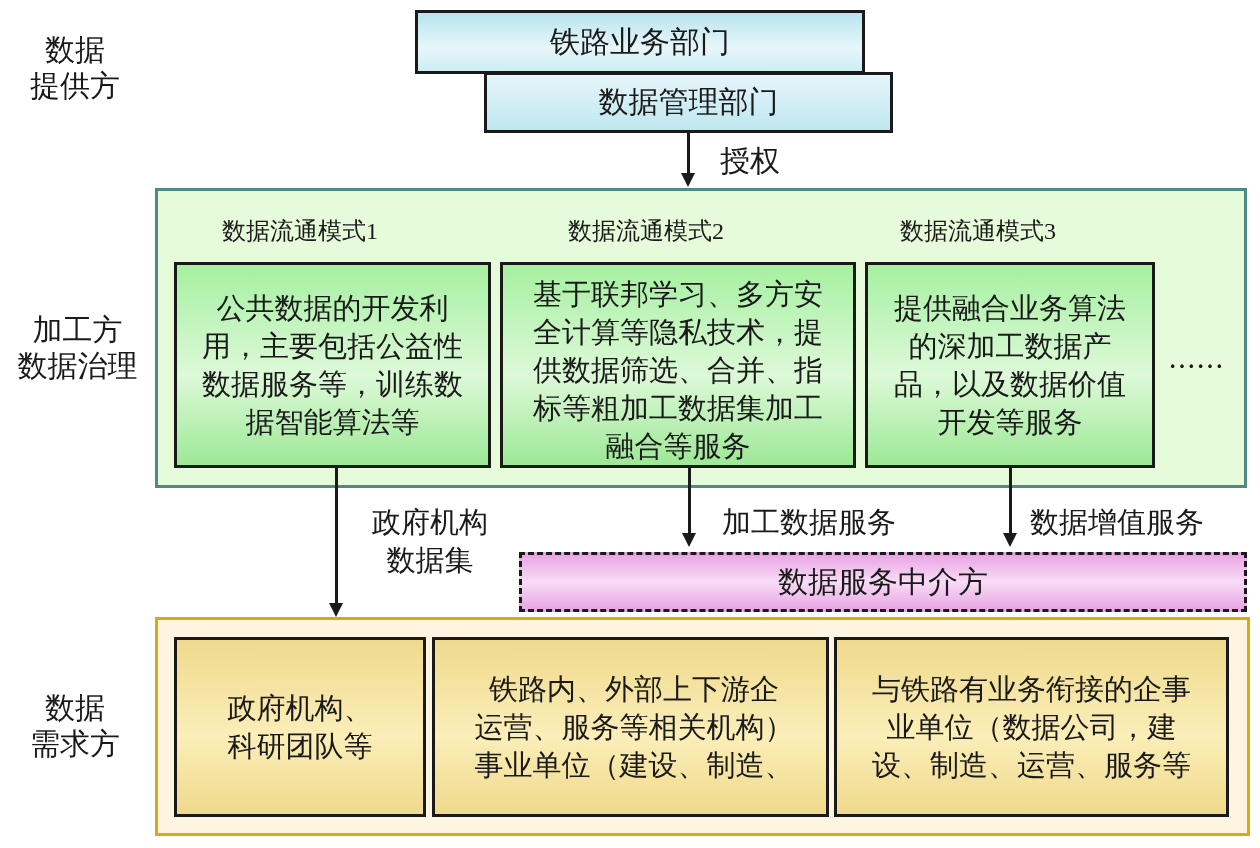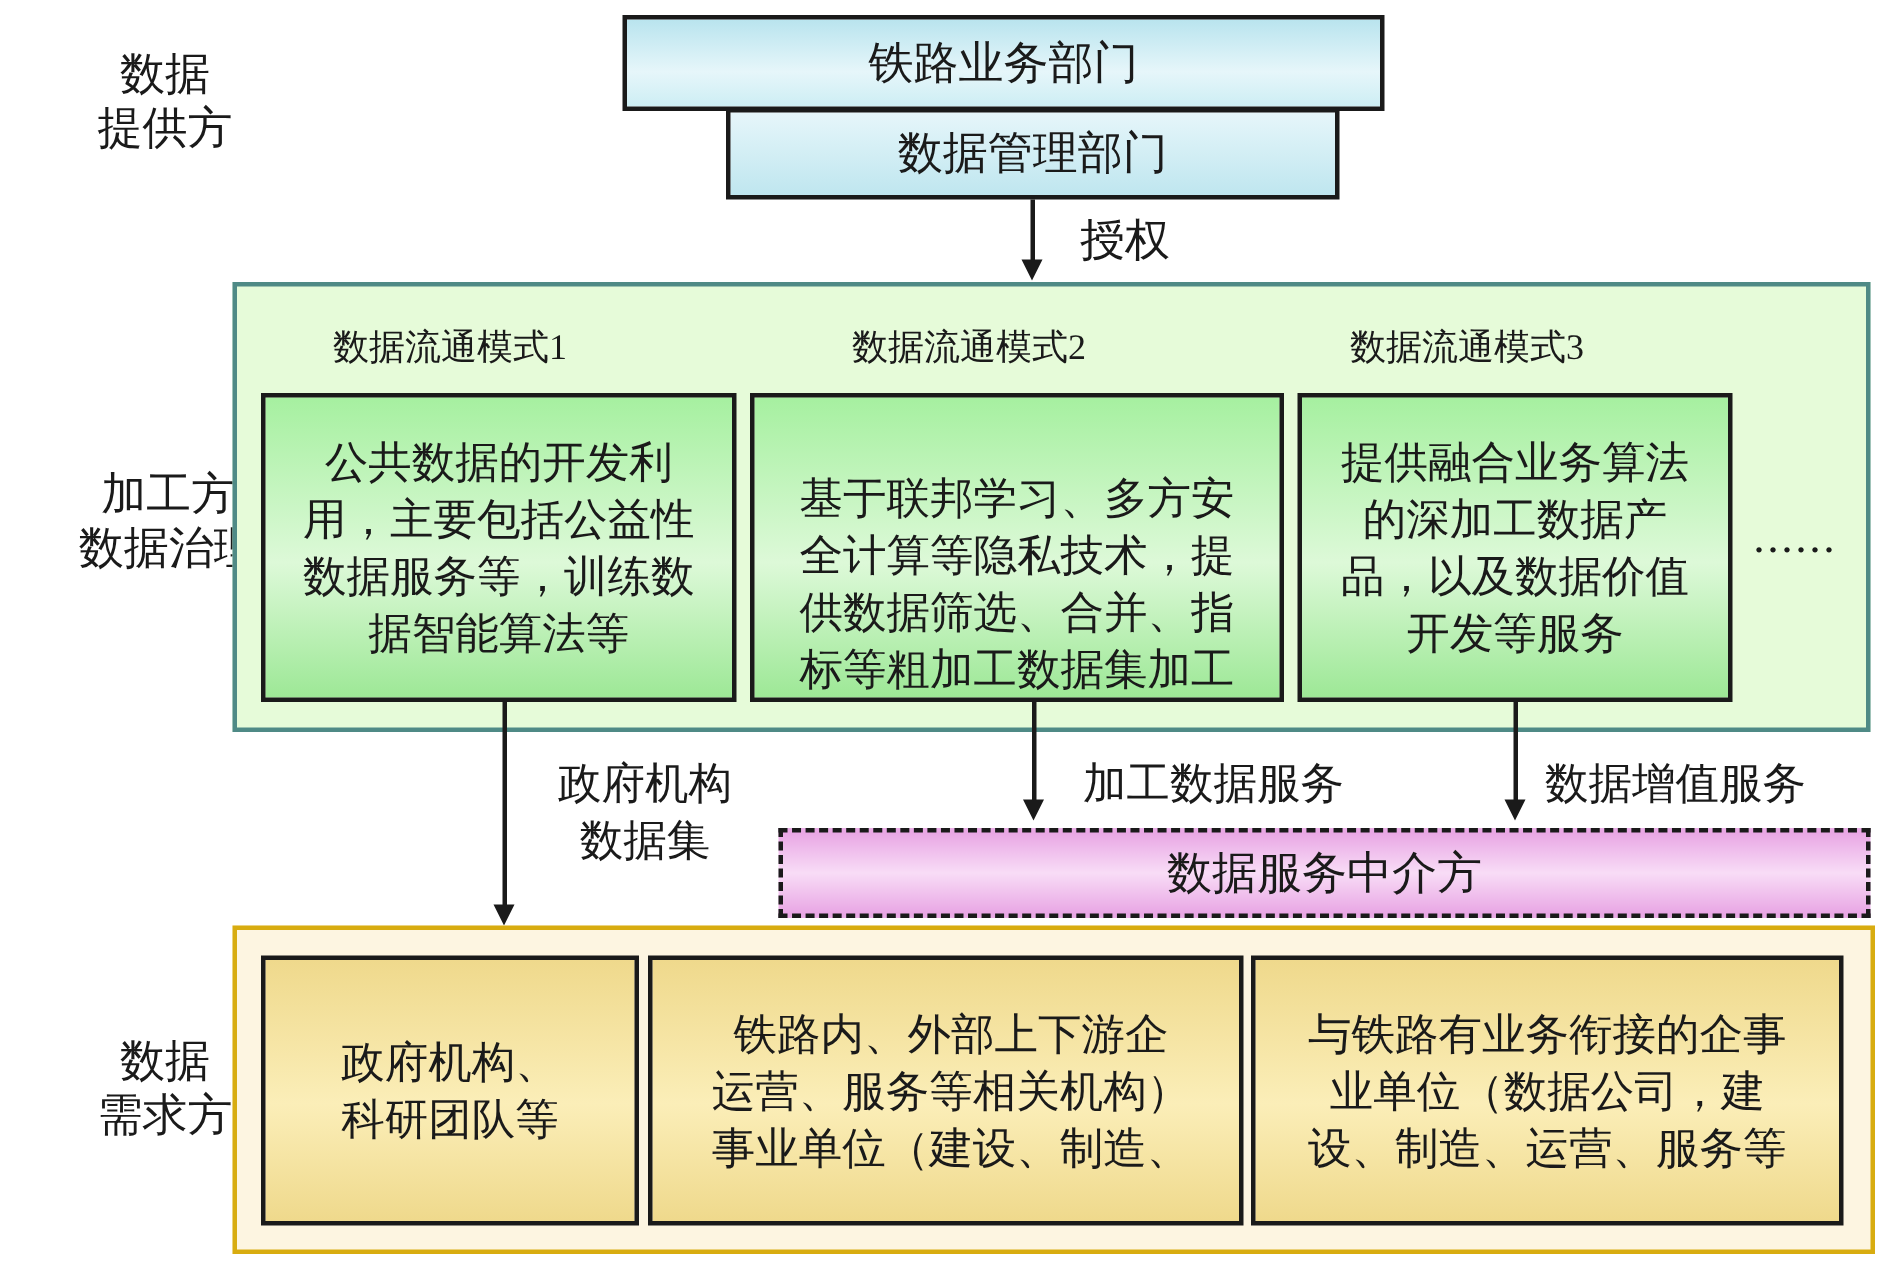--- a/index.html
+++ b/index.html
@@ -1,22 +1,22 @@
 <!DOCTYPE html>
 <html><head>
 <meta charset="utf-8">
 <style>
   html, body { margin:0; padding:0; background:#fff; }
   body { width:1260px; height:848px; position:relative; overflow:hidden;
          font-family:"DejaVu Serif","Liberation Serif",serif; color:#1a1a1a; }
-  .abs { position:absolute;margin-left:35px; }
+  .abs { position:absolute; }
   .side { font-size:30px; line-height:36px; text-align:center; }
   .box { position:absolute; box-sizing:border-box; border:3px solid #1a1a1a;
          display:flex; align-items:center; justify-content:center; text-align:center; }
-  .top1 { left:415px; top:10px; width:508px; height:64px; font-size:30px;
+  .top1 { left:415px; top:10px; width:450px; height:64px; font-size:30px;
           background:linear-gradient(#b9e4ee,#e6f6fa 60%,#cdeef4); }
   .top2 { left:484px; top:72px; width:409px; height:61px; font-size:30px;
           background:linear-gradient(#e6f6fa,#bfe6ef); }
   .mid { left:155px; top:188px; width:1092px; height:300px; position:absolute; box-sizing:border-box;
          border:3px solid #4f8a86; background:#e6fbd9; }
   .mode-title { position:absolute; font-size:24px; top:215px;font-family:Liberation Serif, serif; }
   .gbox { top:262px; height:206px; font-size:29px; line-height:38px;
           background:linear-gradient(#a6f0a0,#ddf9d8 55%,#9de896); padding:0 6px; }
   .ybox { top:637px; height:180px; font-size:29px; line-height:38px;
           background:linear-gradient(#efd98c,#fbeeb8 55%,#efd98c); padding:0 6px; }
@@ -70,20 +70,21 @@
     <div>数据服务等，训练数</div>
     <div>据智能算法等</div>
   </div>
 </div>
 <div class="box gbox" style="left:500px;width:356px;align-items:flex-end;padding-top:4px;">
   <div>
     <div>基于联邦学习、多方安</div>
     <div>全计算等隐私技术，提</div>
     <div>供数据筛选、合并、指</div>
     <div>标等粗加工数据集加工</div>
+    <div>融合等服务</div>
   </div>
 </div>
 <div class="box gbox" style="left:865px;width:290px;">
   <div>
     <div>提供融合业务算法</div>
     <div>的深加工数据产</div>
     <div>品，以及数据价值</div>
     <div>开发等服务</div>
   </div>
 </div>

